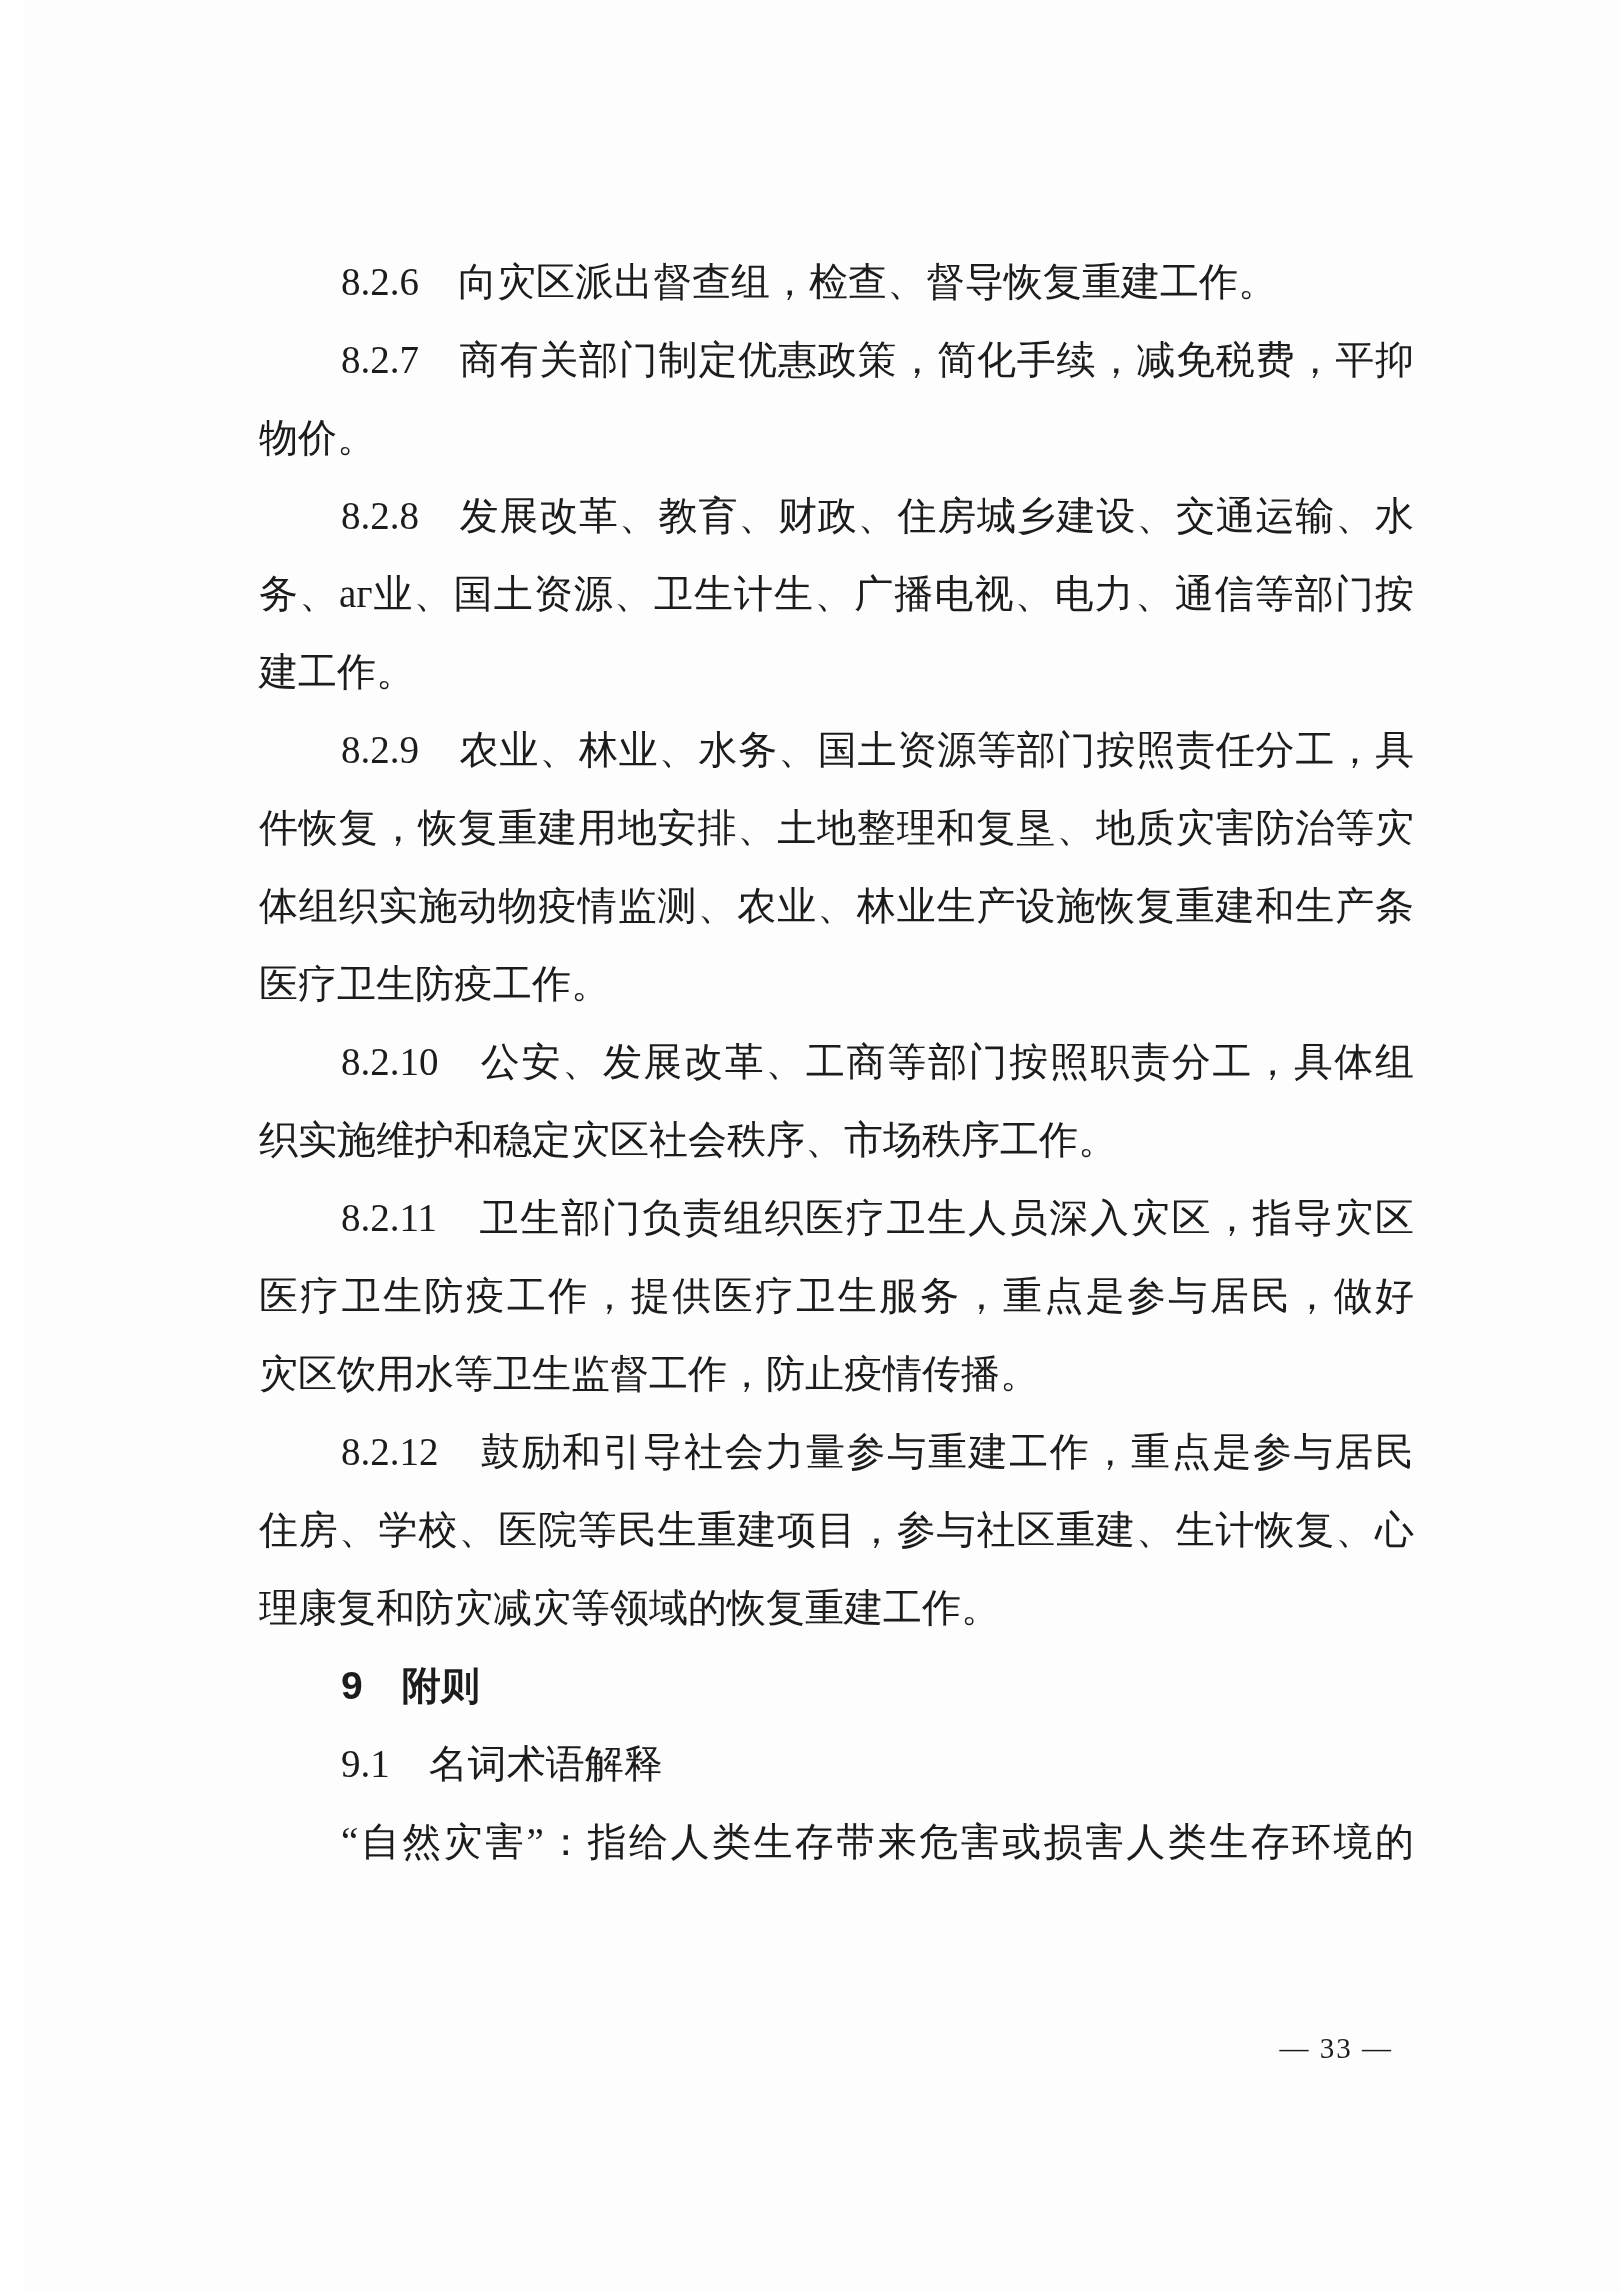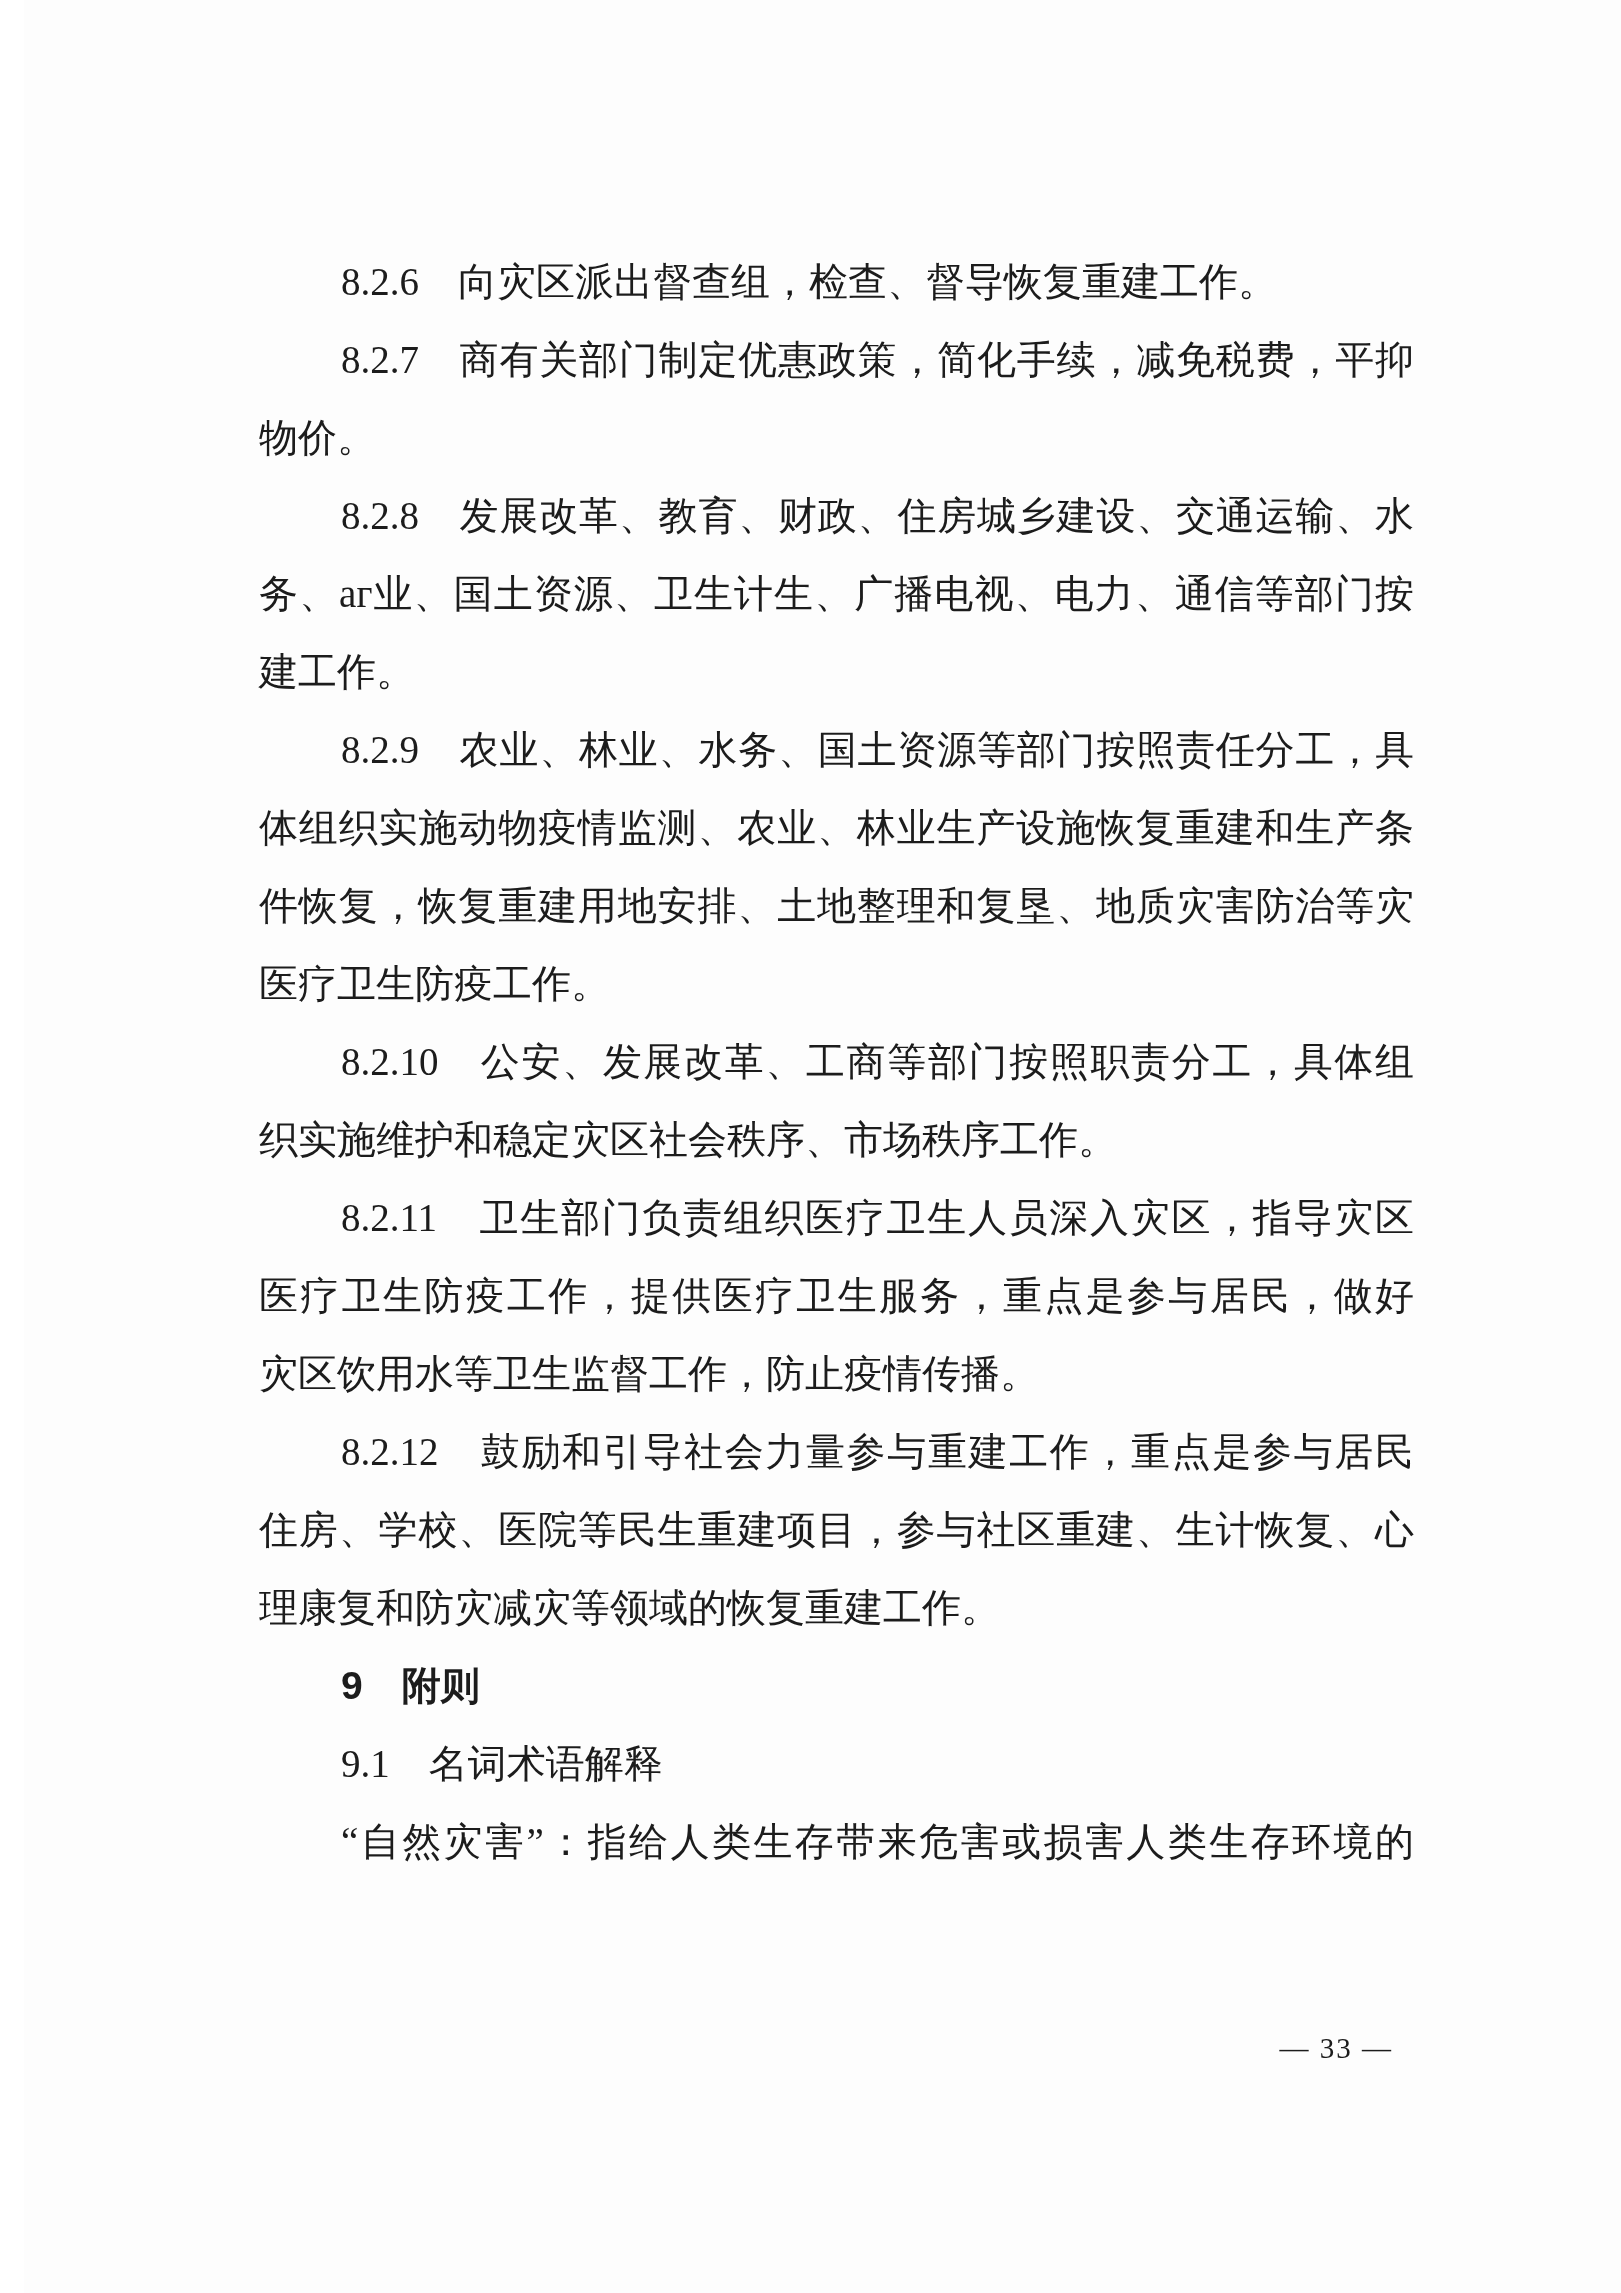--- a/index.html
+++ b/index.html
@@ -49,22 +49,22 @@
 
 <div class="page" style="background: rgb(253, 253, 253); color: rgb(28, 28, 28); margin-left: 24px;">
   <div class="lines">
       <div class="line indent">8.2.6　向灾区派出督查组，检查、督导恢复重建工作。</div>
       <div class="line indent stretch">8.2.7　商有关部门制定优惠政策，简化手续，减免税费，平抑</div>
       <div class="line">物价。</div>
       <div class="line indent stretch">8.2.8　发展改革、教育、财政、住房城乡建设、交通运输、水</div>
       <div class="line stretch">务、аг业、国土资源、卫生计生、广播电视、电力、通信等部门按</div>
       <div class="line">建工作。</div>
       <div class="line indent stretch">8.2.9　农业、林业、水务、国土资源等部门按照责任分工，具</div>
+      <div class="line stretch">件恢复，恢复重建用地安排、土地整理和复垦、地质灾害防治等灾</div>
       <div class="line stretch">体组织实施动物疫情监测、农业、林业生产设施恢复重建和生产条</div>
-      <div class="line stretch">件恢复，恢复重建用地安排、土地整理和复垦、地质灾害防治等灾</div>
       <div class="line">医疗卫生防疫工作。</div>
       <div class="line indent stretch">8.2.10　公安、发展改革、工商等部门按照职责分工，具体组</div>
       <div class="line">织实施维护和稳定灾区社会秩序、市场秩序工作。</div>
       <div class="line indent stretch">8.2.11　卫生部门负责组织医疗卫生人员深入灾区，指导灾区</div>
       <div class="line stretch">医疗卫生防疫工作，提供医疗卫生服务，重点是参与居民，做好</div>
       <div class="line">灾区饮用水等卫生监督工作，防止疫情传播。</div>
       <div class="line indent stretch">8.2.12　鼓励和引导社会力量参与重建工作，重点是参与居民</div>
       <div class="line stretch">住房、学校、医院等民生重建项目，参与社区重建、生计恢复、心</div>
       <div class="line">理康复和防灾减灾等领域的恢复重建工作。</div>
       <div class="line indent bold">9　附则</div>

